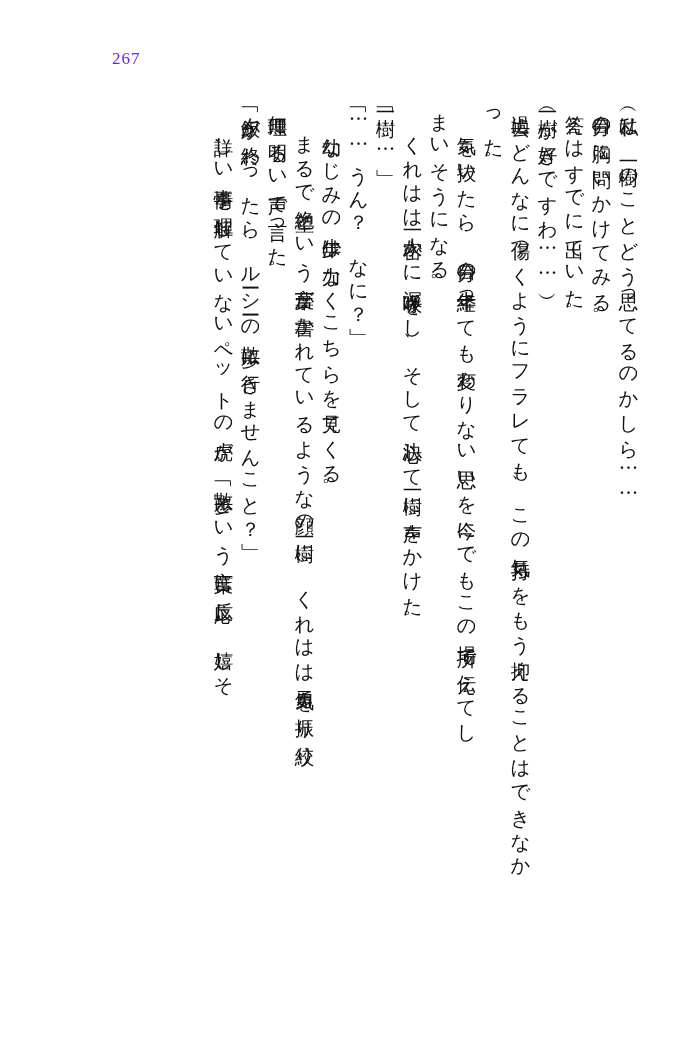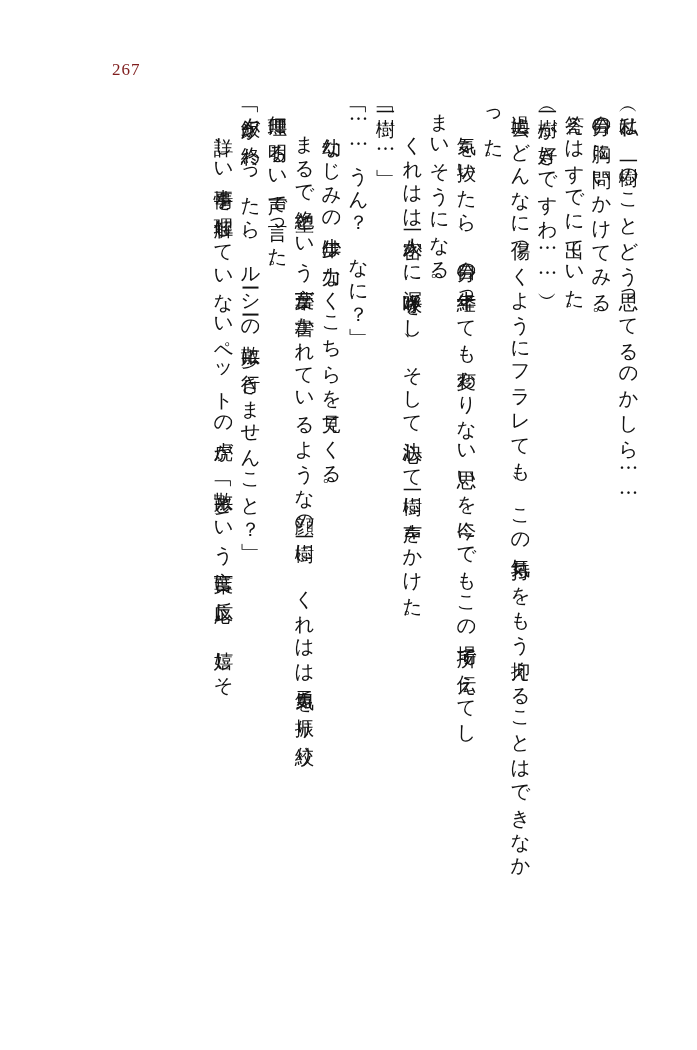--- a/index.html
+++ b/index.html
@@ -16,24 +16,24 @@
   }
   #page {
     position: relative;
     width: 697px;
     height: 1050px;
     background: #ffffff;
   }
   #page-number {
     position: absolute;
     left: 112px;
-    top: 60px;
+    top: 49px;
     font-size: 17px;
     letter-spacing: 1px;
-    color: #7f1d1d;
+    color: #6d28d9;
     font-family: "Liberation Serif", "DejaVu Serif", serif;
   }
   #text-block {
     position: absolute;
     top: 100px;
     left: 78px;
     width: 560px;
     height: 880px;
     display: flex;
     flex-direction: row-reverse;

